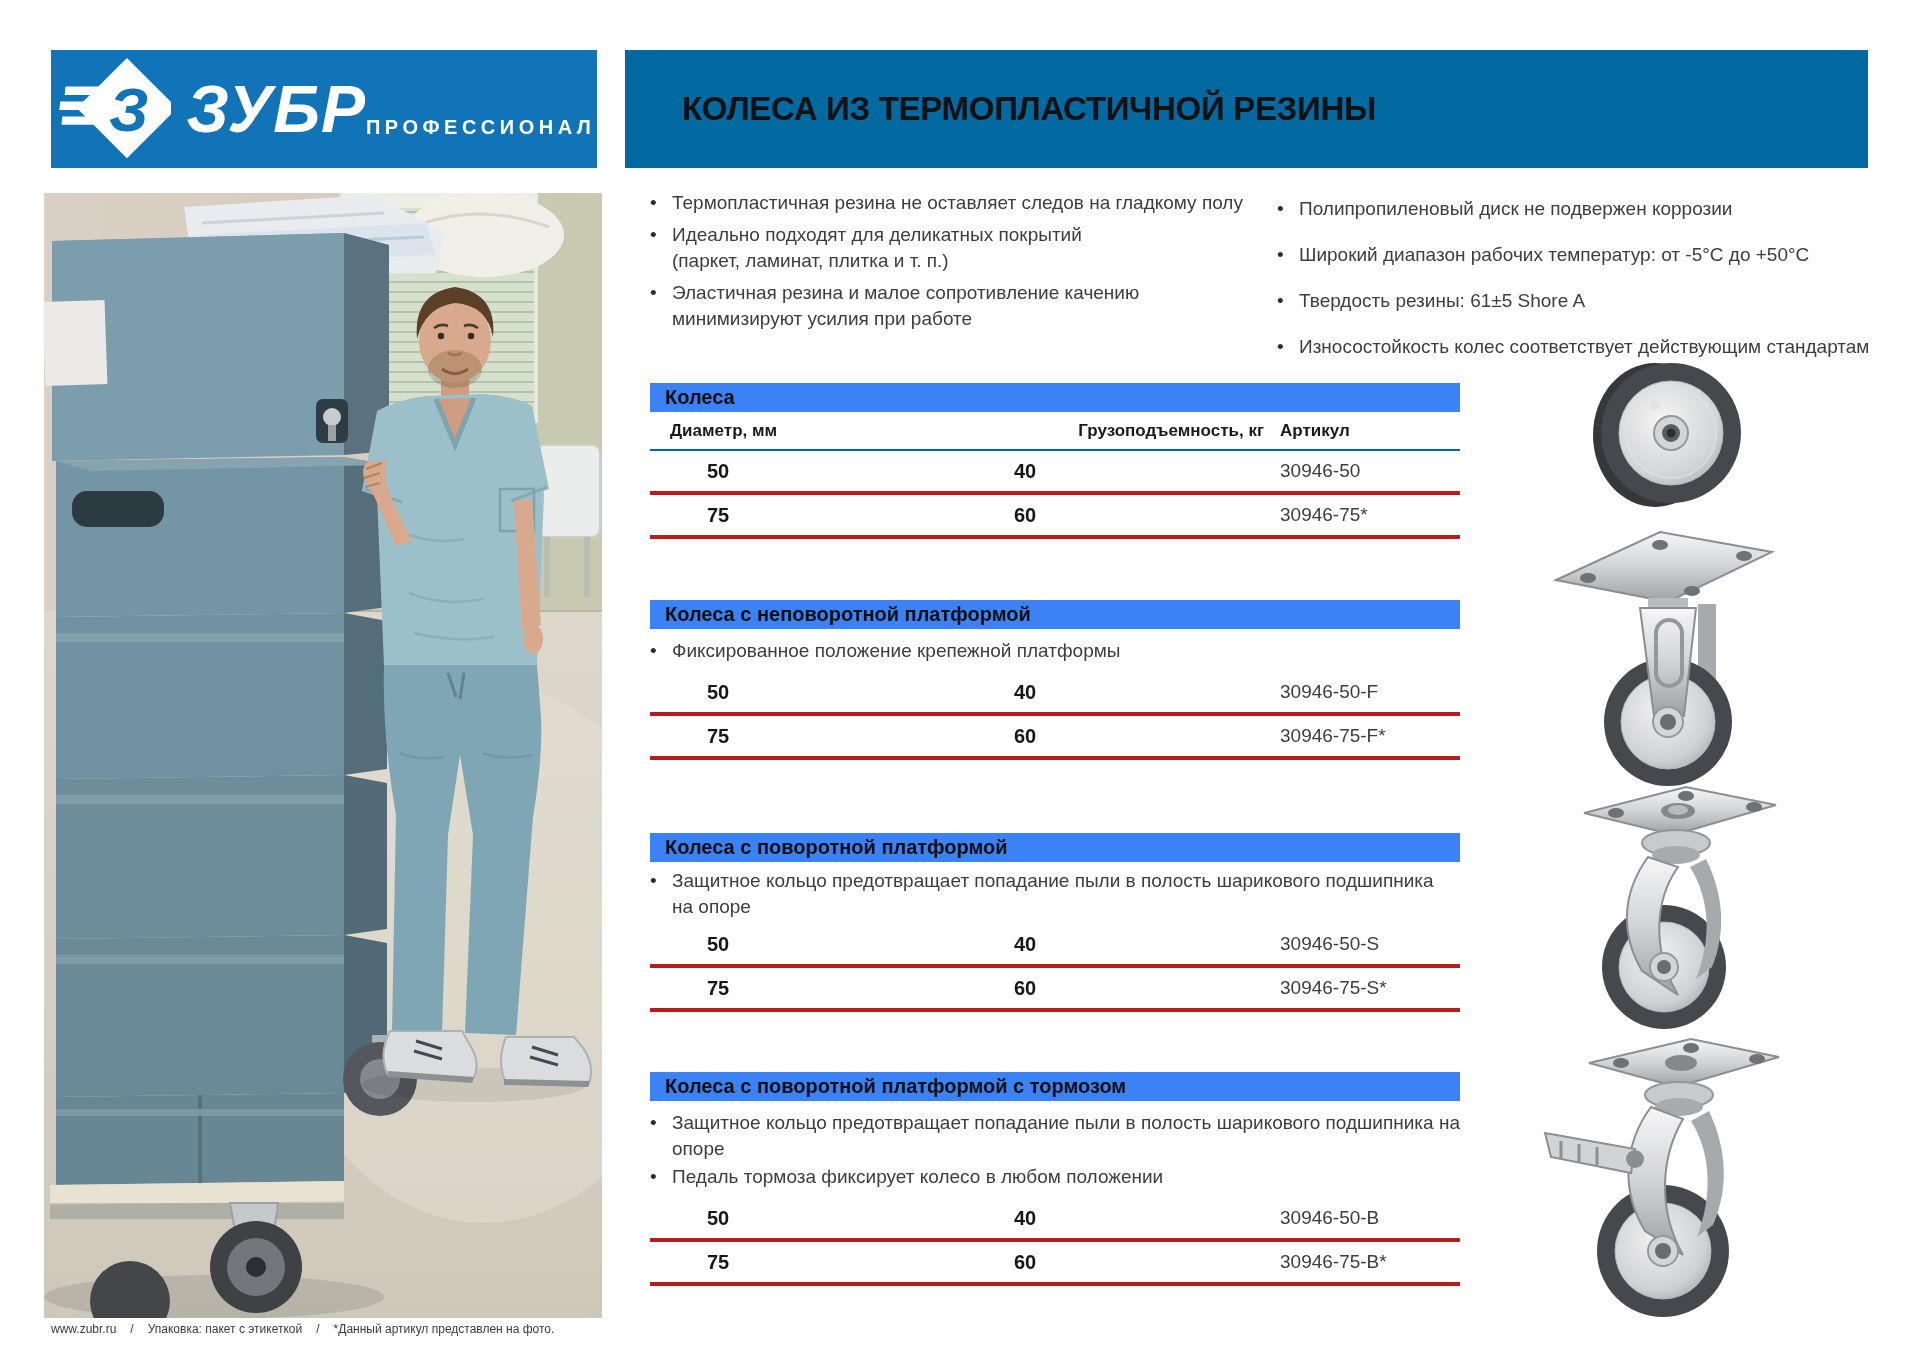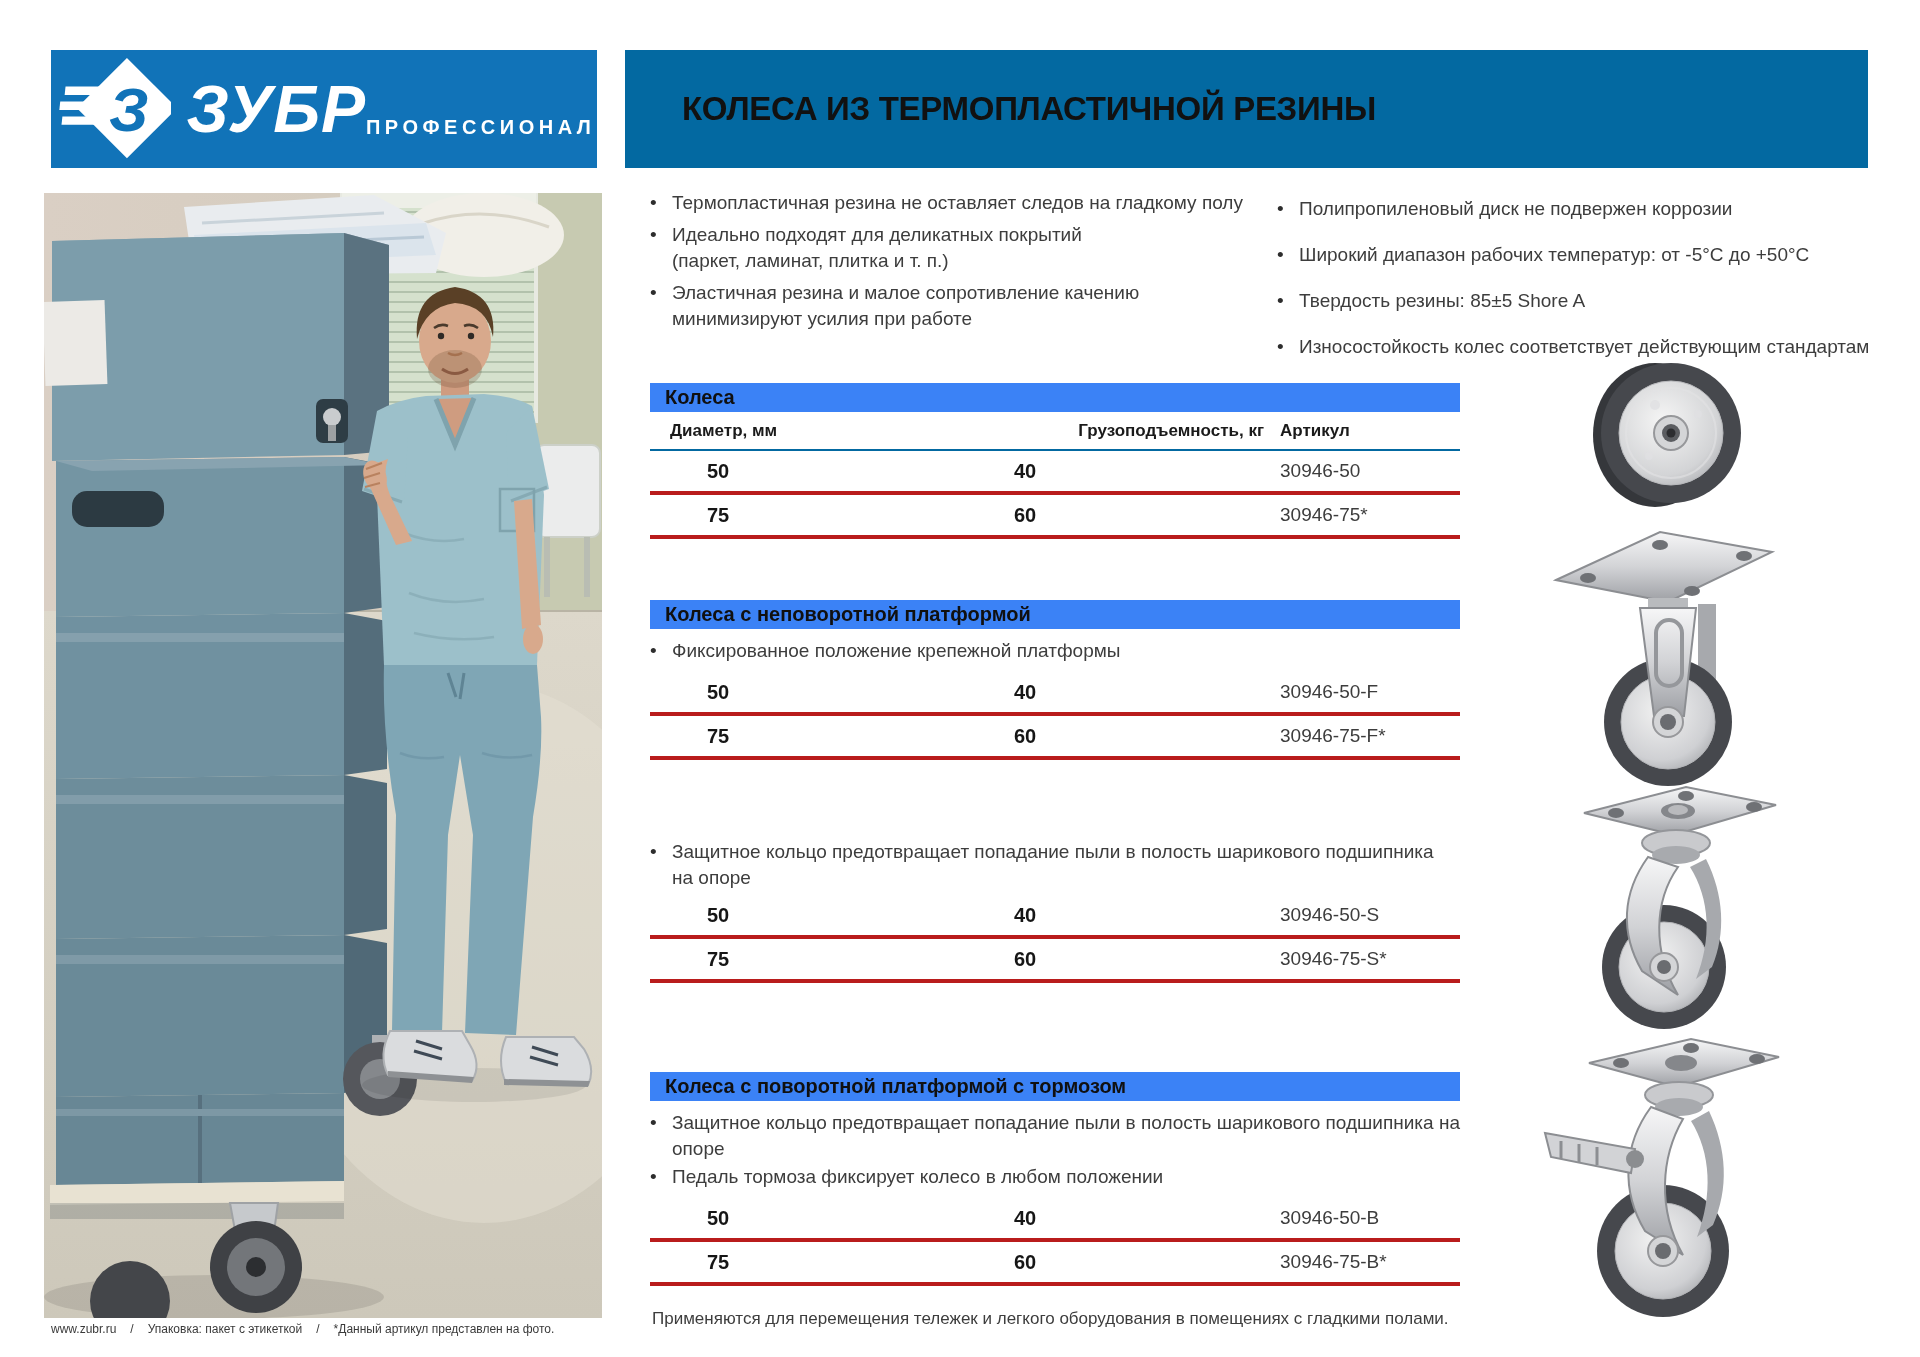--- a/index.html
+++ b/index.html
@@ -227,21 +227,21 @@
     <li class="feat">
       <span class="dot">•</span>
       <span class="pre">Полипропиленовый диск не подвержен коррозии</span>
     </li>
     <li class="feat">
       <span class="dot">•</span>
       <span class="pre">Широкий диапазон рабочих температур: от -5°С до +50°С</span>
     </li>
     <li class="feat">
       <span class="dot">•</span>
-      <span class="pre">Твердость резины: 85±5 Shore A</span>
+      <span class="pre">Твердость резины: 61±5 Shore A</span>
     </li>
     <li class="feat">
       <span class="dot">•</span>
       <span class="pre">Износостойкость колес соответствует действующим стандартам</span>
     </li>
   </ul>
 
   <section class="tbl t1">
     <div class="tbl-band">Колеса</div>
     <div class="tbl-cols">
@@ -275,20 +275,21 @@
       <div class="c3">30946-50-F</div>
     </div>
     <div class="tbl-row">
       <div class="c1">75</div>
       <div class="c2">60</div>
       <div class="c3">30946-75-F*</div>
     </div>
   </section>
 
   <section class="tbl t3">
+    <div class="tbl-band">Колеса с поворотной платформой</div>
     <ul class="tbl-bullets">
       <li class="feat">
         <span class="dot">•</span>
         <span class="pre">Защитное кольцо предотвращает попадание пыли в полость шарикового подшипника
 на опоре</span>
       </li>
     </ul>
     <div class="tbl-row">
       <div class="c1">50</div>
       <div class="c2">40</div>
@@ -436,21 +437,20 @@
       <polygon points="34,96 124,112 120,136 40,120" fill="#d2d3d6" stroke="#8c8e92" stroke-width="2"></polygon>
       <line x1="50" y1="104" x2="50" y2="122" stroke="#8c8e92" stroke-width="3"></line>
       <line x1="68" y1="107" x2="68" y2="125" stroke="#8c8e92" stroke-width="3"></line>
       <line x1="86" y1="110" x2="86" y2="128" stroke="#8c8e92" stroke-width="3"></line>
       <circle cx="124" cy="122" r="9" fill="#8b8d90"></circle>
       <circle cx="152" cy="214" r="15" fill="#d4d5d7" stroke="#97989b" stroke-width="2"></circle>
       <circle cx="152" cy="214" r="8" fill="#6a6c70"></circle>
     </svg>
   </div>
 
-  <p class="note">Применяются для перемещения тележек и легкого оборудования в помещениях с гладкими полами.</p>
 
   <div class="footer">
     <span>www.zubr.ru</span>
     <span class="sep">/</span>
     <span>Упаковка: пакет с этикеткой</span>
     <span class="sep">/</span>
     <span>*Данный артикул представлен на фото.</span>
   </div>
 
 </div>

